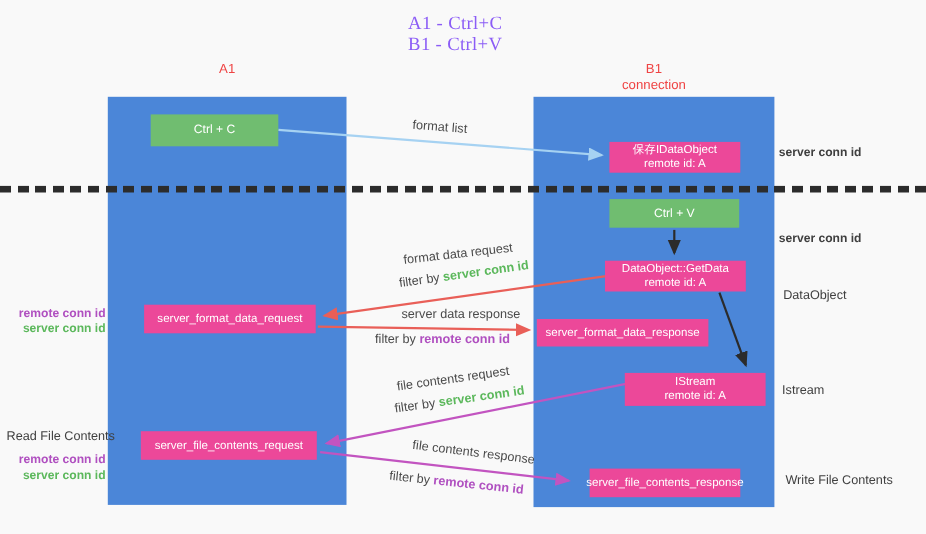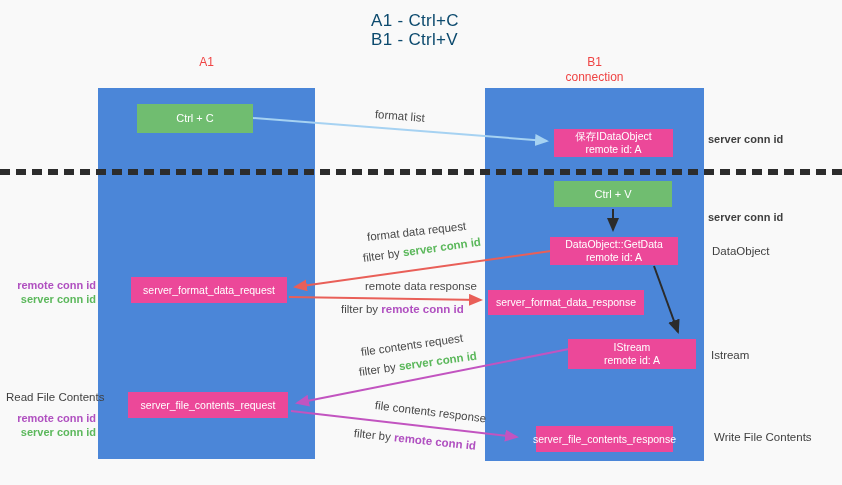--- a/index.html
+++ b/index.html
@@ -8,21 +8,21 @@
     background:#e8e8e8;
   }
   .canvas{
     position:relative;
     width:842px;height:485px;
     background:#f9f9f9;
     overflow:hidden;
   }
   .title{
     position:absolute;left:371px;top:11px;
-    font-size:17px;line-height:19px;color:#0c4a6e;letter-spacing:.3px;
+    font-size:17px;line-height:19px;color:#8b5cf6;letter-spacing:.3px;font-family:Liberation Serif, serif;
   }
   .col-header{
     position:absolute;top:55px;
     font-size:12px;line-height:15px;color:#ef4444;text-align:center;
   }
   .col-header .sub{display:block;}
   .column{
     position:absolute;top:88px;
     background:#4b86d8;
   }
@@ -141,38 +141,38 @@
     <span>server_file_contents_response</span>
   </div>
 
   <div class="flow-label" style="left:375px;top:108px;transform:rotate(4.5deg);">format list</div>
 
   <div class="flow-label" style="left:367px;top:231px;transform:rotate(-6.5deg);">format data request</div>
   <div class="flow-label" style="left:363px;top:252px;transform:rotate(-8deg);">
     <span>filter by </span><span class="green-txt">server conn id</span>
   </div>
 
-  <div class="flow-label" style="left:365px;top:280px;">remote data response</div>
+  <div class="flow-label" style="left:365px;top:280px;">server data response</div>
   <div class="flow-label" style="left:341px;top:303px;">
     <span>filter by </span><span class="purple-txt">remote conn id</span>
   </div>
 
   <div class="flow-label" style="left:361px;top:346px;transform:rotate(-8deg);">file contents request</div>
   <div class="flow-label" style="left:359px;top:366px;transform:rotate(-8deg);">
     <span>filter by </span><span class="green-txt">server conn id</span>
   </div>
 
   <div class="flow-label" style="left:375px;top:399px;transform:rotate(7deg);">file contents response</div>
   <div class="flow-label" style="left:354px;top:427px;transform:rotate(6deg);">
     <span>filter by </span><span class="purple-txt">remote conn id</span>
   </div>
 
   <div class="side-label green-txt" style="left:708px;top:133px;font-size:11px;">server conn id</div>
   <div class="side-label green-txt" style="left:708px;top:211px;font-size:11px;">server conn id</div>
-  <div class="side-label" style="left:712px;top:245px;">DataObject</div>
+  <div class="side-label" style="left:712px;top:263px;">DataObject</div>
   <div class="side-label" style="left:711px;top:349px;">Istream</div>
   <div class="side-label" style="left:714px;top:431px;">Write File Contents</div>
 
   <div class="side-pair" style="left:10px;top:278px;">
     <div class="purple-txt">remote conn id</div>
     <div class="green-txt">server conn id</div>
   </div>
   <div class="side-label" style="left:6px;top:391px;">Read File Contents</div>
   <div class="side-pair" style="left:10px;top:411px;">
     <div class="purple-txt">remote conn id</div>

